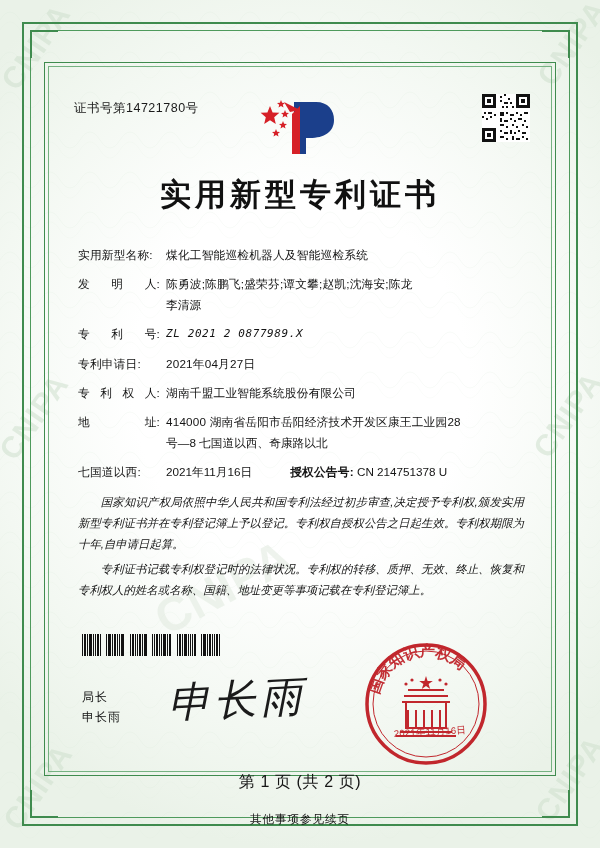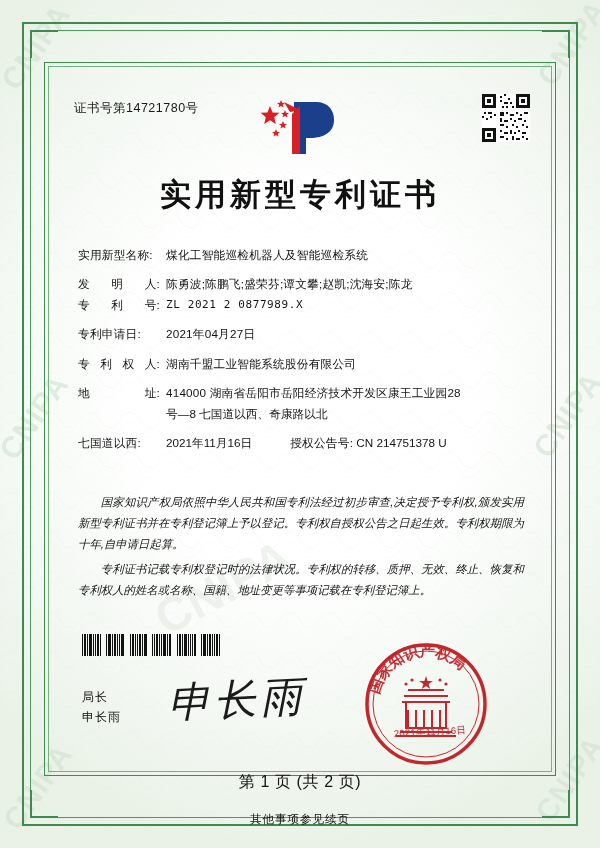--- a/index.html
+++ b/index.html
@@ -163,35 +163,37 @@
     box-sizing: border-box;
   }
   .val {
     flex: 1 1 auto;
     letter-spacing: 0.2px;
   }
   .val.mono {
     font-family: "DejaVu Sans Mono", monospace;
     font-size: 11px;
     letter-spacing: 0.6px;
+    font-style: italic;
   }
   .subline {
     margin-left: 88px;
     margin-bottom: 11px;
   }
   .two-col {
     display: flex;
     align-items: flex-start;
   }
   .two-col .right-lbl {
     margin-left: 38px;
     white-space: nowrap;
   }
   .two-col .right-lbl .rl {
     letter-spacing: 0.2px;
+    font-weight: bold;
   }
 
   
   .paras {
     position: absolute;
     left: 78px;
     top: 492px;
     width: 446px;
     font-size: 11.4px;
     line-height: 1.85;
@@ -400,20 +402,21 @@
     </div>
 
     <div class="row tight">
       <div class="lbl spread">
         <span>发</span>
         <span>明</span>
         <span>人:</span>
       </div>
       <div class="val">陈勇波;陈鹏飞;盛荣芬;谭文攀;赵凯;沈海安;陈龙</div>
     </div>
+    <div class="subline">李清源</div>
 
     <div class="row">
       <div class="lbl spread">
         <span>专</span>
         <span>利</span>
         <span>号:</span>
       </div>
       <div class="val mono">ZL 2021 2 0877989.X</div>
     </div>
 

